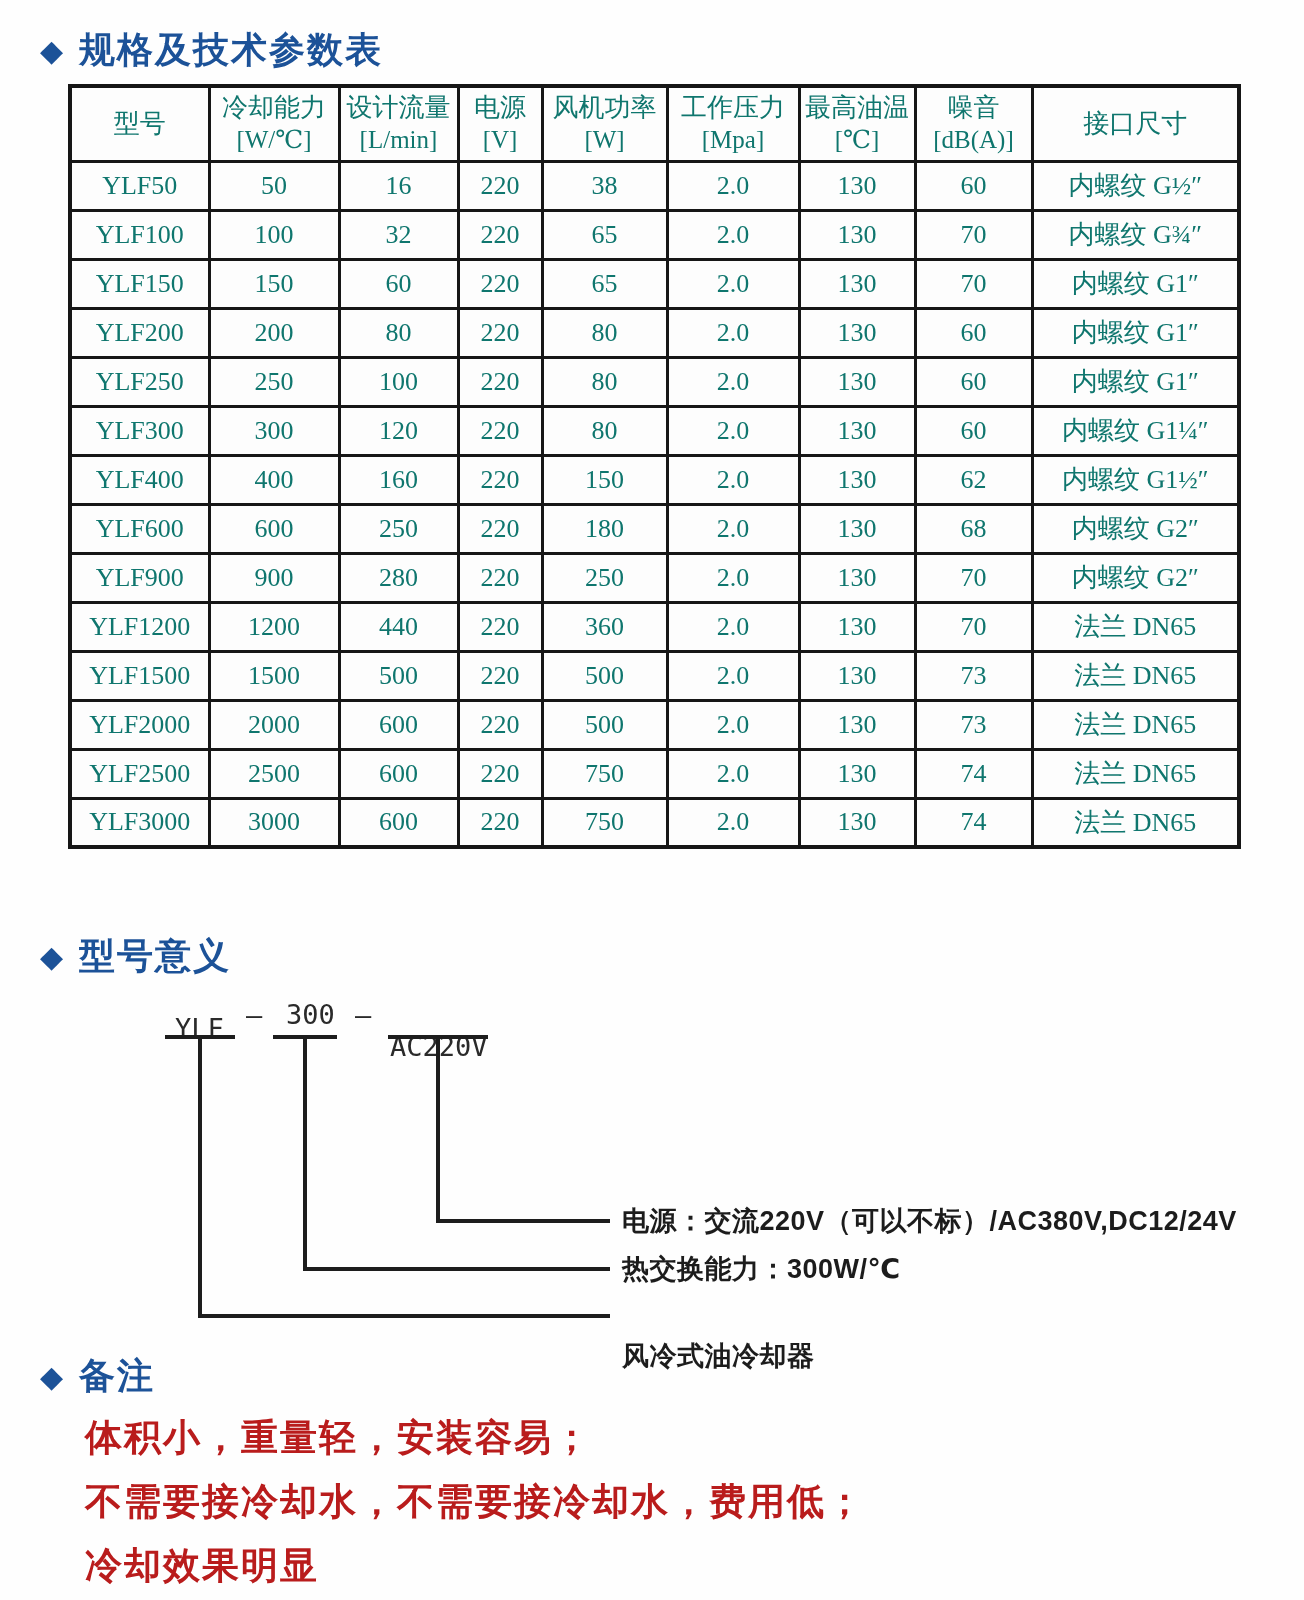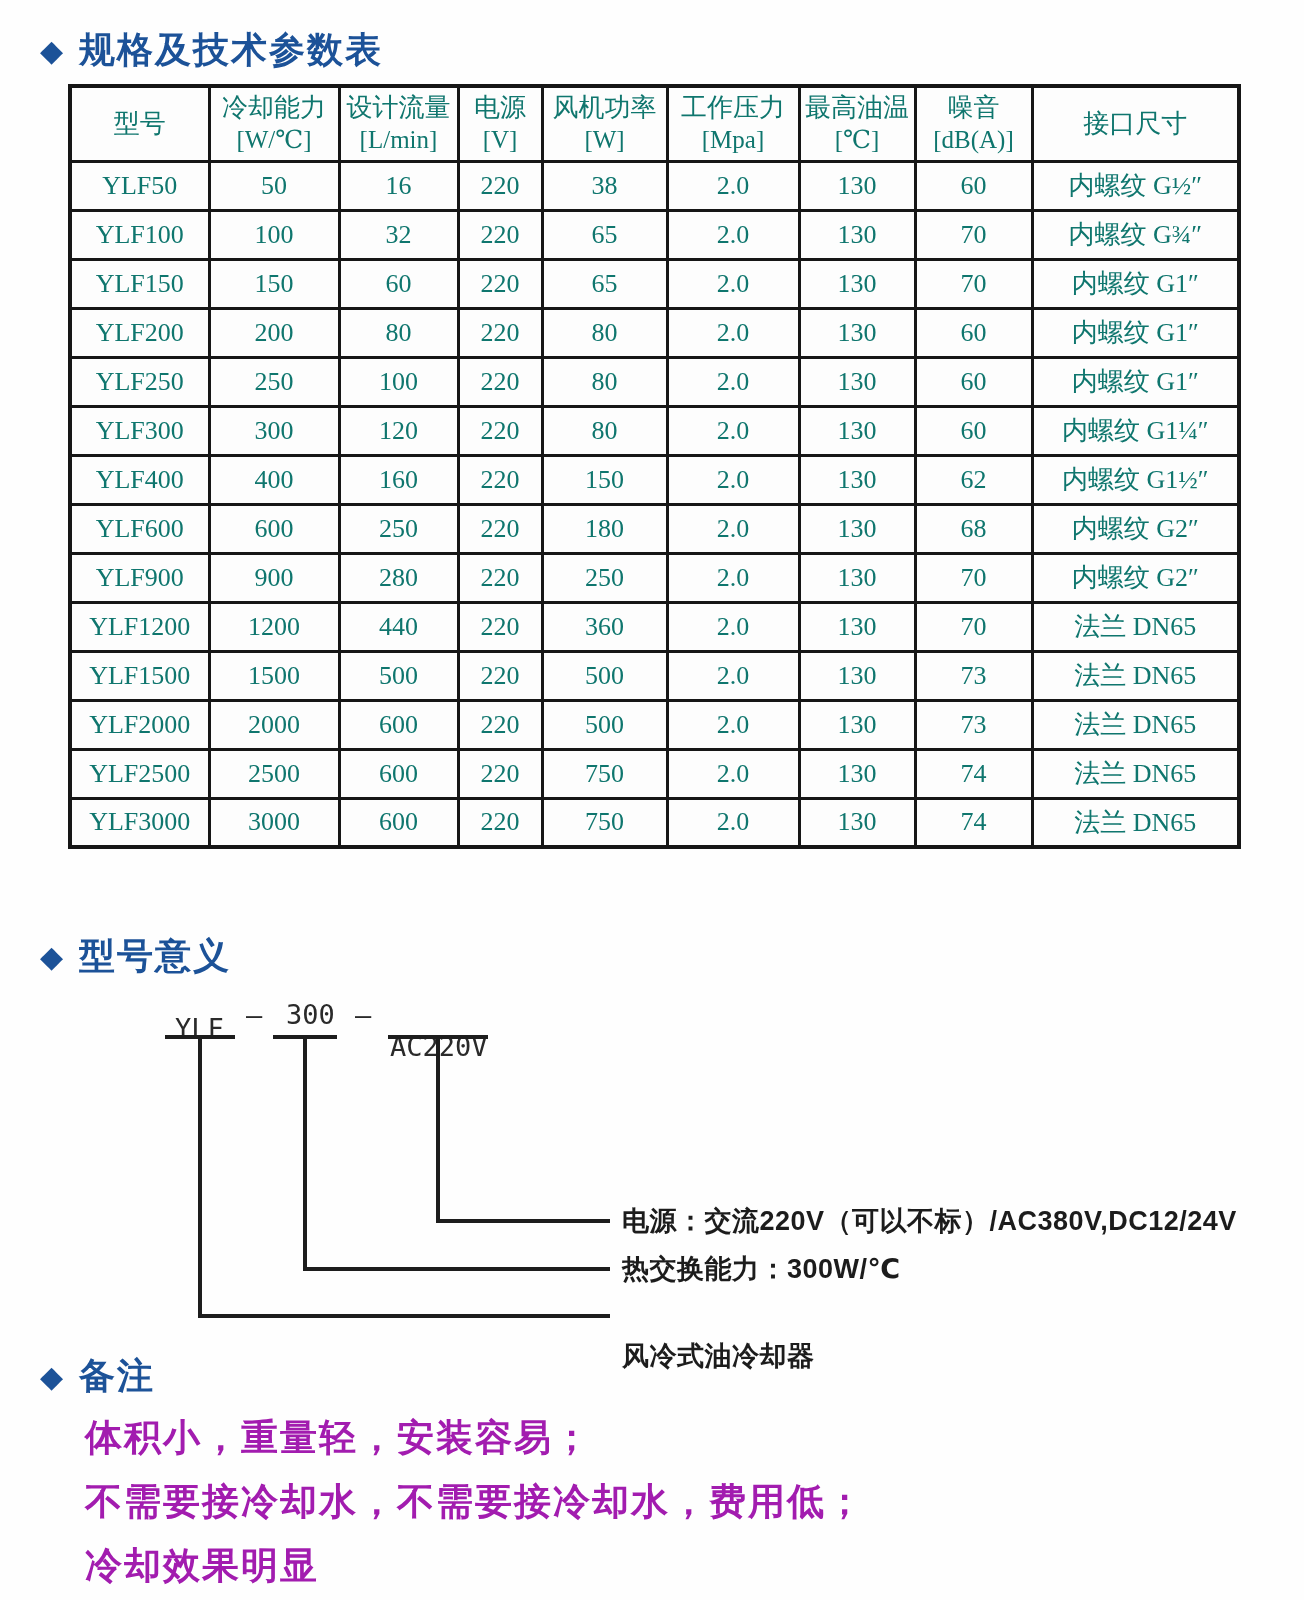--- a/index.html
+++ b/index.html
@@ -51,21 +51,21 @@
   .dline{position:absolute;background:#1d1d1d;}
   .diagram-label{
     position:absolute;left:622px;
     font-size:27px;font-weight:bold;color:#1c1c1c;
     line-height:40px;white-space:nowrap;
     letter-spacing:0.5px;
   }
   
   #remarks-list{
     position:absolute;left:85px;top:1406px;
-    font-size:37px;font-weight:bold;color:#a21caf;
+    font-size:37px;font-weight:bold;color:#b91c1c;
     line-height:64px;letter-spacing:2px;
   }
 </style>
 </head>
 <body>
 
 <div id="page">
 
   <div class="heading" style="top:26px;">
     <span class="diamond">◆</span>

